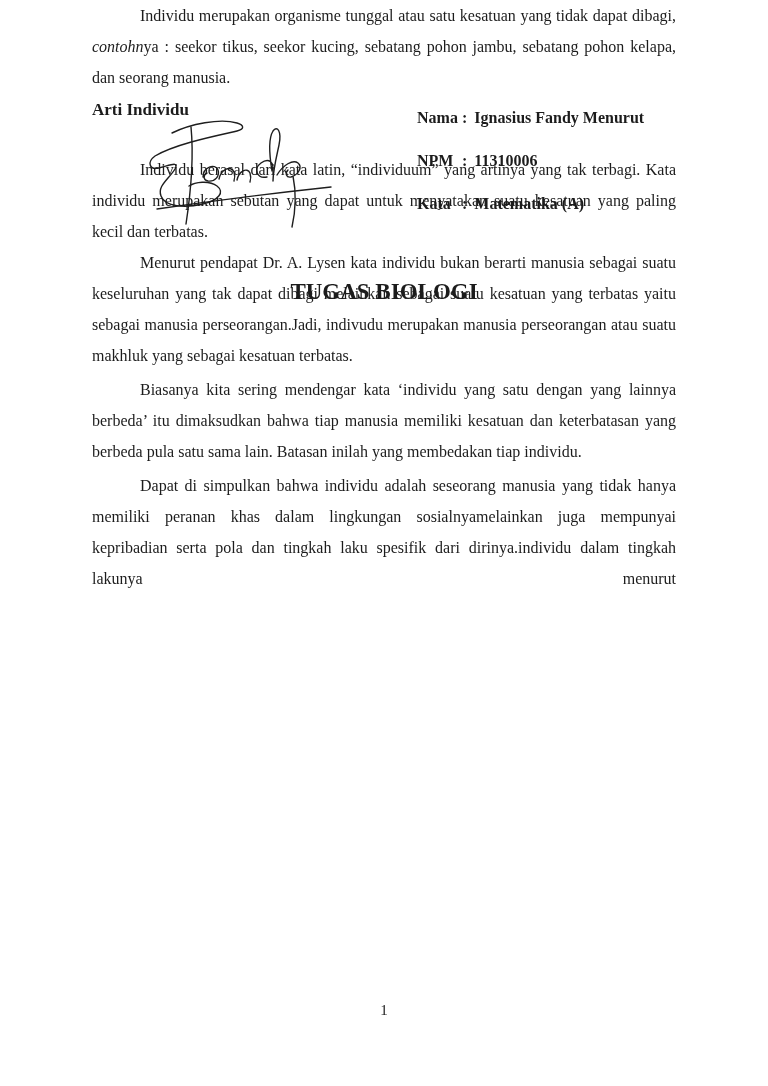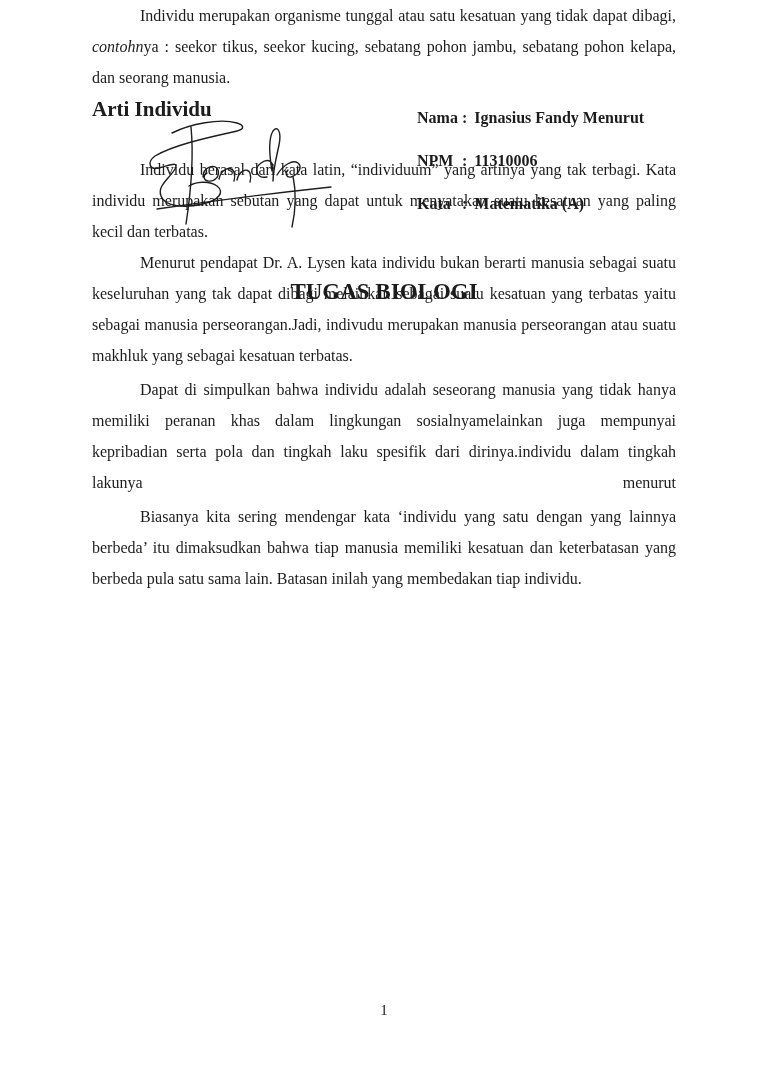--- a/index.html
+++ b/index.html
@@ -59,21 +59,21 @@
   }
   .para {
     margin: 0;
     font-size: 16px;
     line-height: 31px;
     text-align: justify;
     text-indent: 48px;
   }
   .subheading {
     margin: 6px 0 0 0;
-    font-size: 21px;
+    font-size: 17px;
     line-height: 21px;
     font-weight: 700;
   }
   .p2 { margin-top: 34px; }
   .p3 { }
   .p4 { margin-top: 3px; }
   .p5 { margin-top: 3px; text-align-last: justify; }
   .it { font-style: italic; }
   .page-number {
     position: absolute;
@@ -118,19 +118,19 @@
   <div class="doc-title">TUGAS BIOLOGI</div>
 
   <div class="content">
 
     <p class="para p1"><span>Individu merupakan organisme tunggal atau satu kesatuan yang tidak dapat dibagi, </span><span class="it">contohn</span><span>ya : seekor tikus, seekor kucing, sebatang pohon jambu, sebatang pohon kelapa, dan seorang manusia.</span></p>
 
     <h3 class="subheading">Arti Individu</h3>
 
     <p class="para p2">Individu berasal dari kata latin, “individuum” yang artinya yang tak terbagi. Kata individu merupakan sebutan yang dapat untuk menyatakan suatu kesatuan yang paling kecil dan terbatas.</p>
     <p class="para p3">Menurut pendapat Dr. A. Lysen kata individu bukan berarti manusia sebagai suatu keseluruhan yang tak dapat dibagi melainkan sebagai suatu kesatuan yang terbatas yaitu sebagai manusia perseorangan.Jadi, indivudu merupakan manusia perseorangan atau suatu makhluk yang sebagai kesatuan terbatas.</p>
+    <p class="para p4">Biasanya kita sering mendengar kata ‘individu yang satu dengan yang lainnya berbeda’ itu dimaksudkan bahwa tiap manusia memiliki kesatuan dan keterbatasan yang berbeda pula satu sama lain. Batasan inilah yang membedakan tiap individu.</p>
     <p class="para p5">Dapat di simpulkan bahwa individu adalah seseorang manusia yang tidak hanya memiliki peranan khas dalam lingkungan sosialnyamelainkan juga mempunyai kepribadian serta pola dan tingkah laku spesifik dari dirinya.individu dalam tingkah lakunya menurut</p>
-    <p class="para p4">Biasanya kita sering mendengar kata ‘individu yang satu dengan yang lainnya berbeda’ itu dimaksudkan bahwa tiap manusia memiliki kesatuan dan keterbatasan yang berbeda pula satu sama lain. Batasan inilah yang membedakan tiap individu.</p>
   </div>
 
   <div class="page-number">1</div>
 
 </div>
 
 </body></html>

